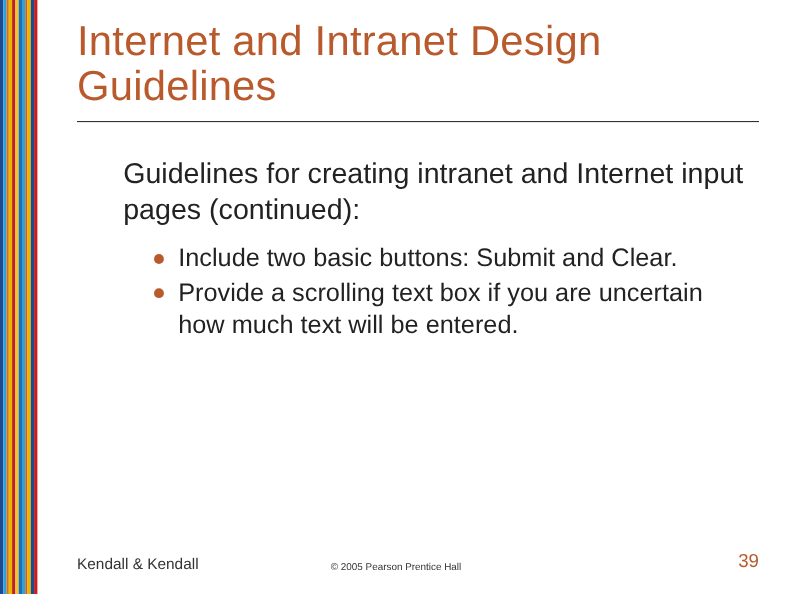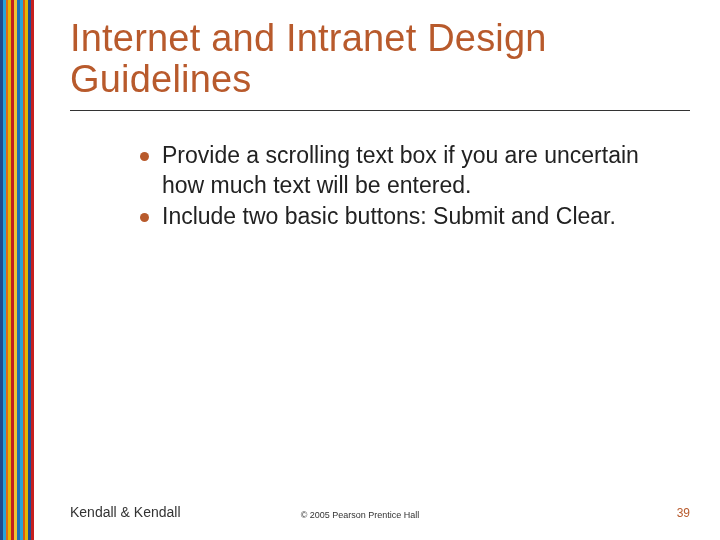--- a/index.html
+++ b/index.html
@@ -92,21 +92,21 @@
     right: 0;
     bottom: 20px;
     text-align: center;
     font-size: 9px;
     color: #333;
   }
   .footer-right {
     position: absolute;
     right: 30px;
     bottom: 20px;
-    font-size: 12px;
+    font-size: 17px;
     color: #b85a2c;
   }
 </style>
 </head>
 <body>
 
 <div class="slide">
 
   <div class="side-stripe" id="stripe">
       <div style="background: rgb(32, 74, 143);"></div>
@@ -120,23 +120,24 @@
       <div style="background: rgb(216, 92, 21);"></div>
       <div style="background: rgb(230, 184, 0);"></div>
       <div style="background: rgb(32, 74, 143);"></div>
       <div style="background: rgb(196, 31, 31);"></div>
     </div>
 
   <div class="content">
     <div class="title">Internet and Intranet Design Guidelines</div>
     <hr class="rule">
     <div class="body">
+      <div class="subhead">Guidelines for creating intranet and Internet input pages (continued):</div>
       <div class="bullets">
+        <div class="bullet">Include two basic buttons: Submit and Clear.</div>
         <div class="bullet">Provide a scrolling text box if you are uncertain how much text will be entered.</div>
-        <div class="bullet">Include two basic buttons: Submit and Clear.</div>
       </div>
     </div>
   </div>
 
   <div class="footer-left">Kendall &amp; Kendall</div>
   <div class="footer-center">© 2005 Pearson Prentice Hall</div>
   <div class="footer-right">39</div>
 
 </div>
 

